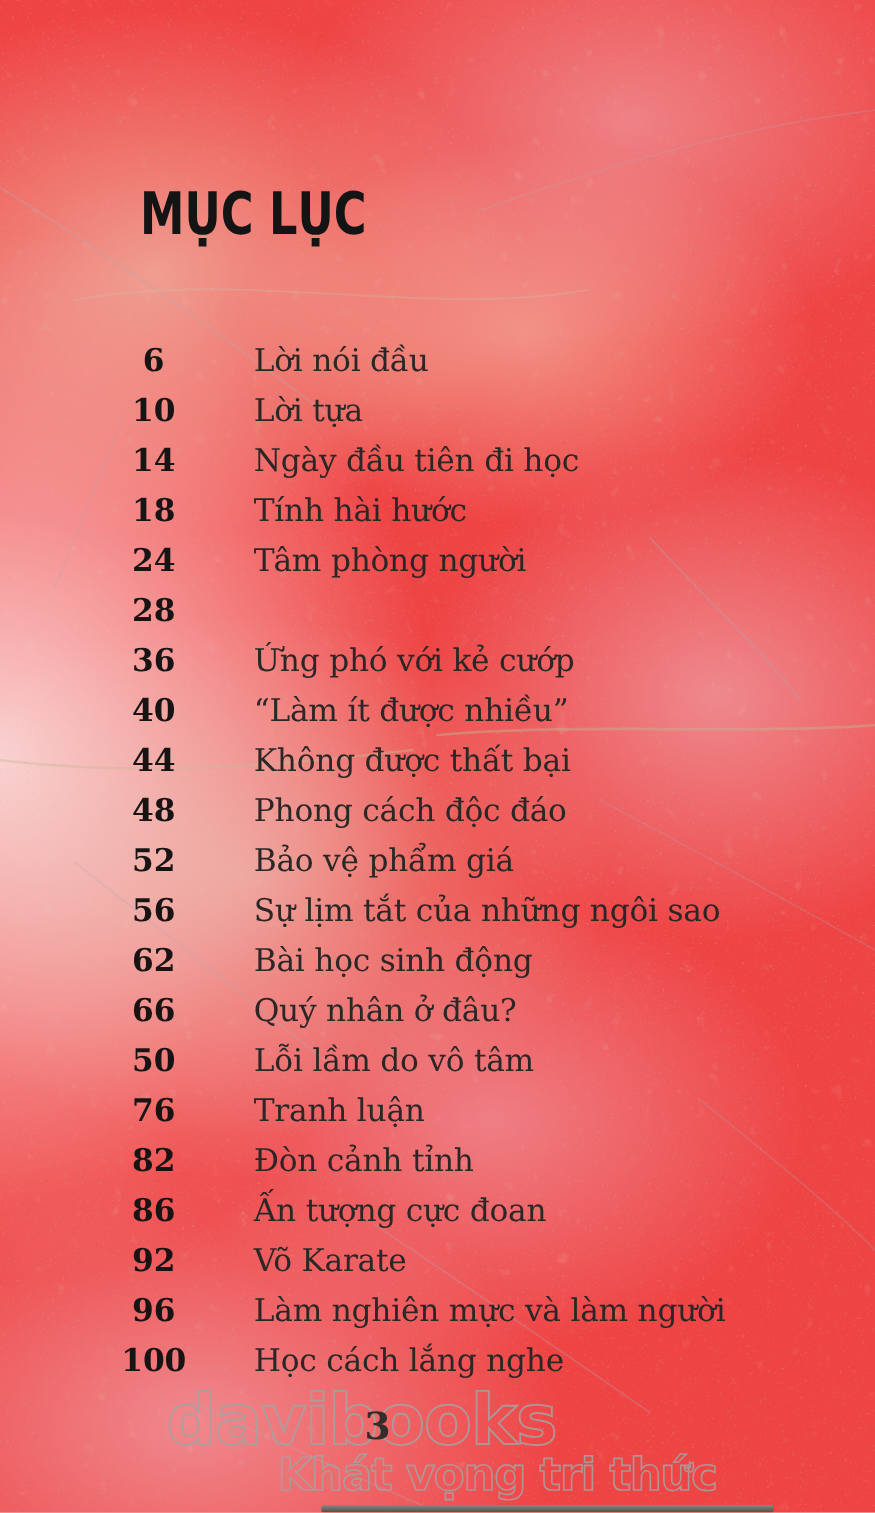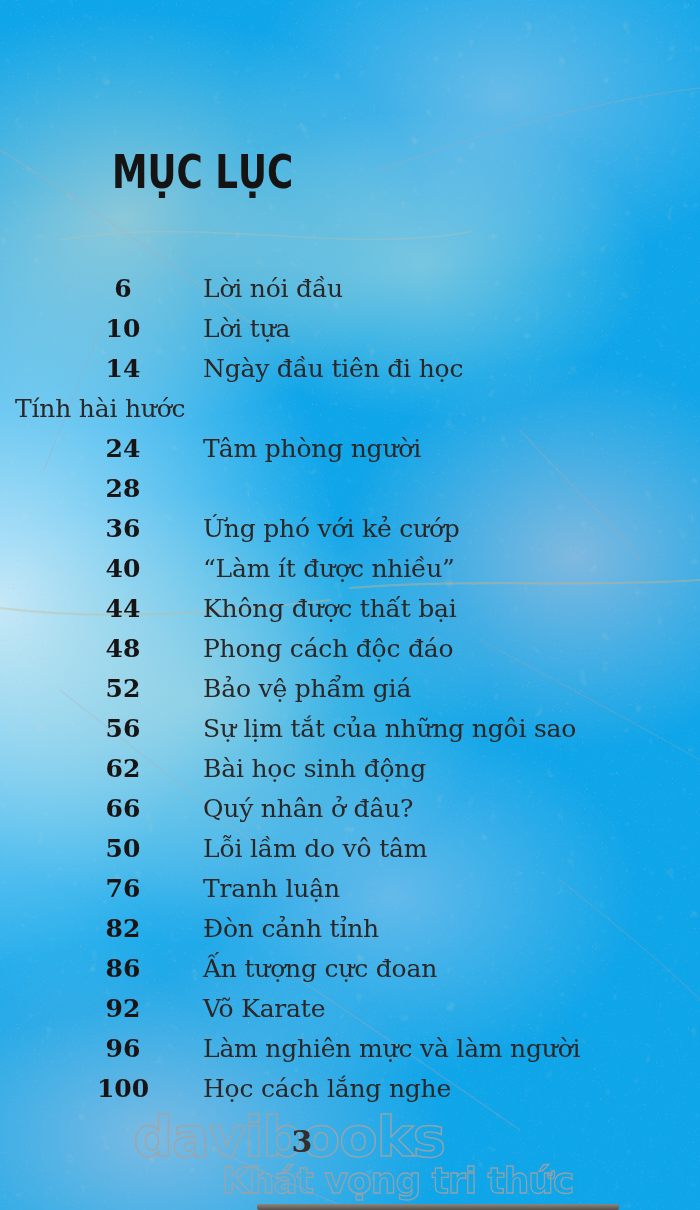--- a/index.html
+++ b/index.html
@@ -2,21 +2,21 @@
 <html><head>
 <meta charset="utf-8">
 <style>
   * { margin: 0; padding: 0; box-sizing: border-box; }
   html, body { width: 700px; height: 1210px; overflow: hidden; }
   body { font-family: "DejaVu Serif", "Liberation Serif", serif; }
 
   .page {
     position: relative;
     width: 700px; height: 1210px;
-    background: #0ea5e9;
+    background: #ef4444;
     overflow: hidden;
     text-decoration: underline;
   }
 
   
   .tint {
     position: absolute; inset: 0; z-index: 1;
     background:
       radial-gradient(420px 300px at 18% 18%, rgba(241,229,205,0.55), rgba(241,229,205,0) 70%),
       radial-gradient(380px 260px at 72% 8%,  rgba(238,222,230,0.40), rgba(238,222,230,0) 70%),
@@ -128,20 +128,21 @@
     </div>
       <div class="row">
       <span class="num">10</span>
       <span class="chap">Lời tựa</span>
     </div>
       <div class="row">
       <span class="num">14</span>
       <span class="chap">Ngày đầu tiên đi học</span>
     </div>
       <div class="row">
+      <span class="num">18</span>
       <span class="chap">Tính hài hước</span>
     </div>
       <div class="row">
       <span class="num">24</span>
       <span class="chap">Tâm phòng người</span>
     </div>
       <div class="row">
       <span class="num">28</span>
     </div>
       <div class="row">

